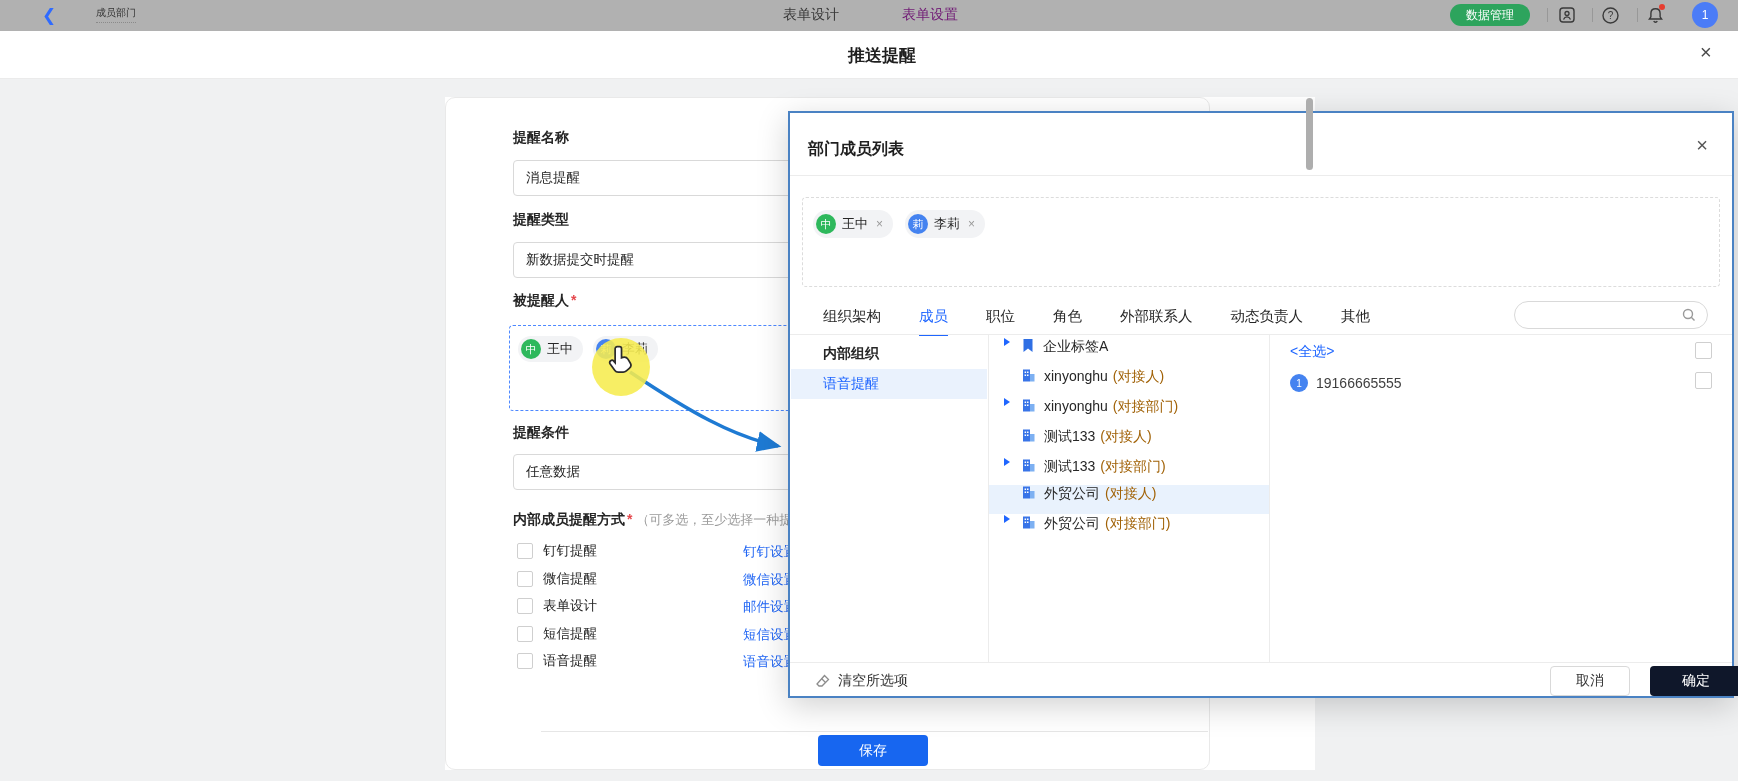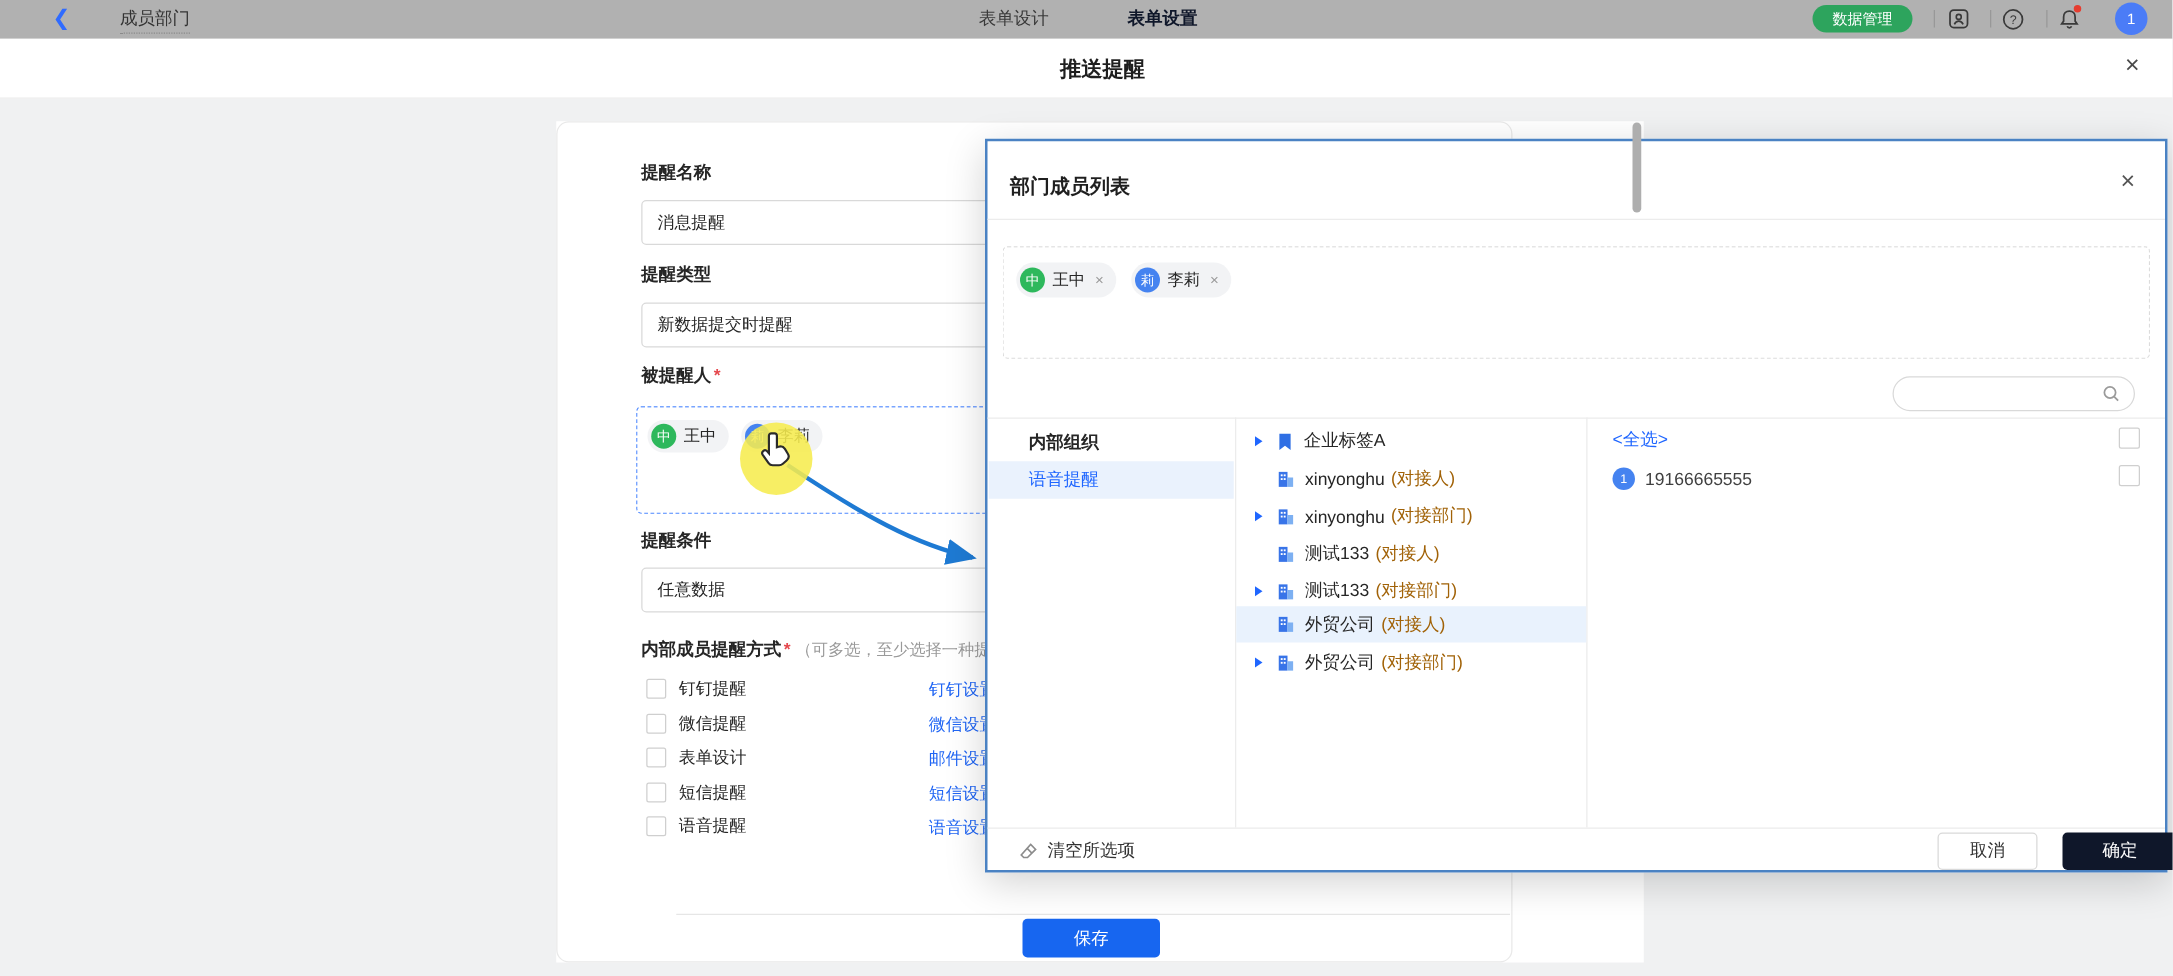--- a/index.html
+++ b/index.html
@@ -8,23 +8,23 @@
     background:#f0f1f2;
     font-family:"Liberation Sans","DejaVu Sans",sans-serif;
     color:#262626;font-size:14px;
     -webkit-font-smoothing:antialiased;
   }
   .abs{position:absolute;}
 
   
   .topbar{left:0;top:0;width:1738px;height:31px;background:#b1b1b1;display:flex;align-items:center;}
   .back-chevron{position:absolute;left:42px;top:5px;color:#2f6bff;font-size:17px;font-weight:bold;cursor:pointer;}
-  .doc-title{position:absolute;left:96px;top:6px;font-size:14px;color:#333;border-bottom:1px dotted #8a8a8a;padding-bottom:2px;}
+  .doc-title{position:absolute;left:96px;top:6px;font-size:10px;color:#333;border-bottom:1px dotted #8a8a8a;padding-bottom:2px;}
   .tb-tab{position:absolute;top:6px;font-size:14px;color:#3a3a3a;cursor:pointer;}
-  .tb-tab.active{color:#0f172a;font-weight:bold;}
+  .tb-tab.active{color:#701a75;}
   .pill-green{position:absolute;left:1450px;top:4px;width:80px;height:22px;border-radius:11px;background:#2da45d;color:#fff;font-size:12px;display:flex;align-items:center;justify-content:center;cursor:pointer;}
   .tb-sep{position:absolute;top:8px;width:1px;height:14px;background:#989898;}
   .tb-icon{position:absolute;top:4px;width:22px;height:22px;display:flex;align-items:center;justify-content:center;cursor:pointer;}
   .avatar-top{position:absolute;left:1692px;top:2px;width:26px;height:26px;border-radius:50%;background:#4b7cf7;color:#fff;font-size:12px;display:flex;align-items:center;justify-content:center;cursor:pointer;}
   .bell-dot{position:absolute;right:1px;top:0;width:6px;height:6px;border-radius:50%;background:#e63d30;}
 
   
   .appheader{left:0;top:31px;width:1738px;height:47px;background:#fff;border-bottom:1px solid #ebebeb;}
   .page-title{position:absolute;left:812px;top:44px;width:140px;text-align:center;font-size:17px;font-weight:600;color:#1f1f1f;}
   .page-close{position:absolute;left:1700px;top:42px;font-size:20px;color:#4a4a4a;cursor:pointer;line-height:20px;}
@@ -61,21 +61,21 @@
   .m-tabs{position:absolute;left:33px;top:188px;height:32px;display:flex;gap:38px;align-items:center;font-size:14.5px;color:#262626;}
   .m-tab{cursor:pointer;position:relative;padding-bottom:2px;}
   .m-tab.active{color:#1f66ff;}
   .m-tab.active::after{content:"";position:absolute;left:0;right:0;bottom:-8px;height:2px;background:#1f66ff;}
   .m-search{position:absolute;left:724px;top:188px;width:194px;height:28px;border:1px solid #d9d9d9;border-radius:14px;box-sizing:border-box;display:flex;align-items:center;justify-content:flex-end;padding-right:10px;cursor:text;}
   .m-tabs-div{position:absolute;left:0;top:221px;width:100%;height:1px;background:#ececec;}
   .m-vdiv1{position:absolute;left:198px;top:221px;width:1px;height:328px;background:#ececec;}
   .m-vdiv2{position:absolute;left:479px;top:221px;width:1px;height:328px;background:#ececec;}
   .org-row{position:absolute;left:1px;width:196px;height:30px;display:flex;align-items:center;padding-left:32px;box-sizing:border-box;font-size:14px;cursor:pointer;}
   .org-row.sel{background:#eaf2fd;color:#1f66ff;}
-  .tree-row{position:absolute;left:199px;width:280px;height:30px;display:flex;align-items:center;font-size:14px;cursor:pointer;}
+  .tree-row{position:absolute;left:199px;width:280px;height:30px;display:flex;font-size:14px;cursor:pointer;}
   .tree-row.hl{background:#e9f2fd;}
   .caret{width:0;height:0;border-left:6px solid #1f66ff;border-top:4px solid transparent;border-bottom:4px solid transparent;margin-left:15px;flex:none;}
   .caret-space{width:6px;margin-left:15px;flex:none;}
   .t-icon{margin-left:11px;margin-right:8px;flex:none;display:flex;}
   .t-suffix{color:#a16207;margin-left:5px;}
   .selall{position:absolute;left:500px;top:230px;color:#1f66ff;font-size:14px;cursor:pointer;}
   .member-row{position:absolute;left:500px;top:261px;display:flex;align-items:center;gap:8px;font-size:14px;color:#404040;}
   .m-av{width:18px;height:18px;border-radius:50%;background:#4583f0;color:#fff;font-size:10px;display:flex;align-items:center;justify-content:center;}
   .m-cb{position:absolute;left:905px;width:15px;height:15px;border:1px solid #cfcfcf;border-radius:2px;background:#fff;cursor:pointer;}
   .m-ftr-div{position:absolute;left:0;top:549px;width:100%;height:1px;background:#ececec;}
@@ -213,20 +213,29 @@
       <span>王中</span>
       <span class="x">×</span>
     </span>
     <span class="tag" style="height:28px;border-radius:14px;">
       <span class="av blue">莉</span>
       <span>李莉</span>
       <span class="x">×</span>
     </span>
   </div>
 
+  <div class="m-tabs">
+    <span class="m-tab">组织架构</span>
+    <span class="m-tab active">成员</span>
+    <span class="m-tab">职位</span>
+    <span class="m-tab">角色</span>
+    <span class="m-tab">外部联系人</span>
+    <span class="m-tab">动态负责人</span>
+    <span class="m-tab">其他</span>
+  </div>
   <div class="m-search">
     <svg width="16" height="16" viewBox="0 0 16 16">
         <circle cx="7" cy="7" r="4.5" fill="none" stroke="#9a9a9a" stroke-width="1.4"></circle>
         <line x1="10.3" y1="10.3" x2="13.5" y2="13.5" stroke="#9a9a9a" stroke-width="1.4"></line>
       </svg>
   </div>
   <div class="m-tabs-div"></div>
   <div class="m-vdiv1"></div>
   <div class="m-vdiv2"></div>
 

